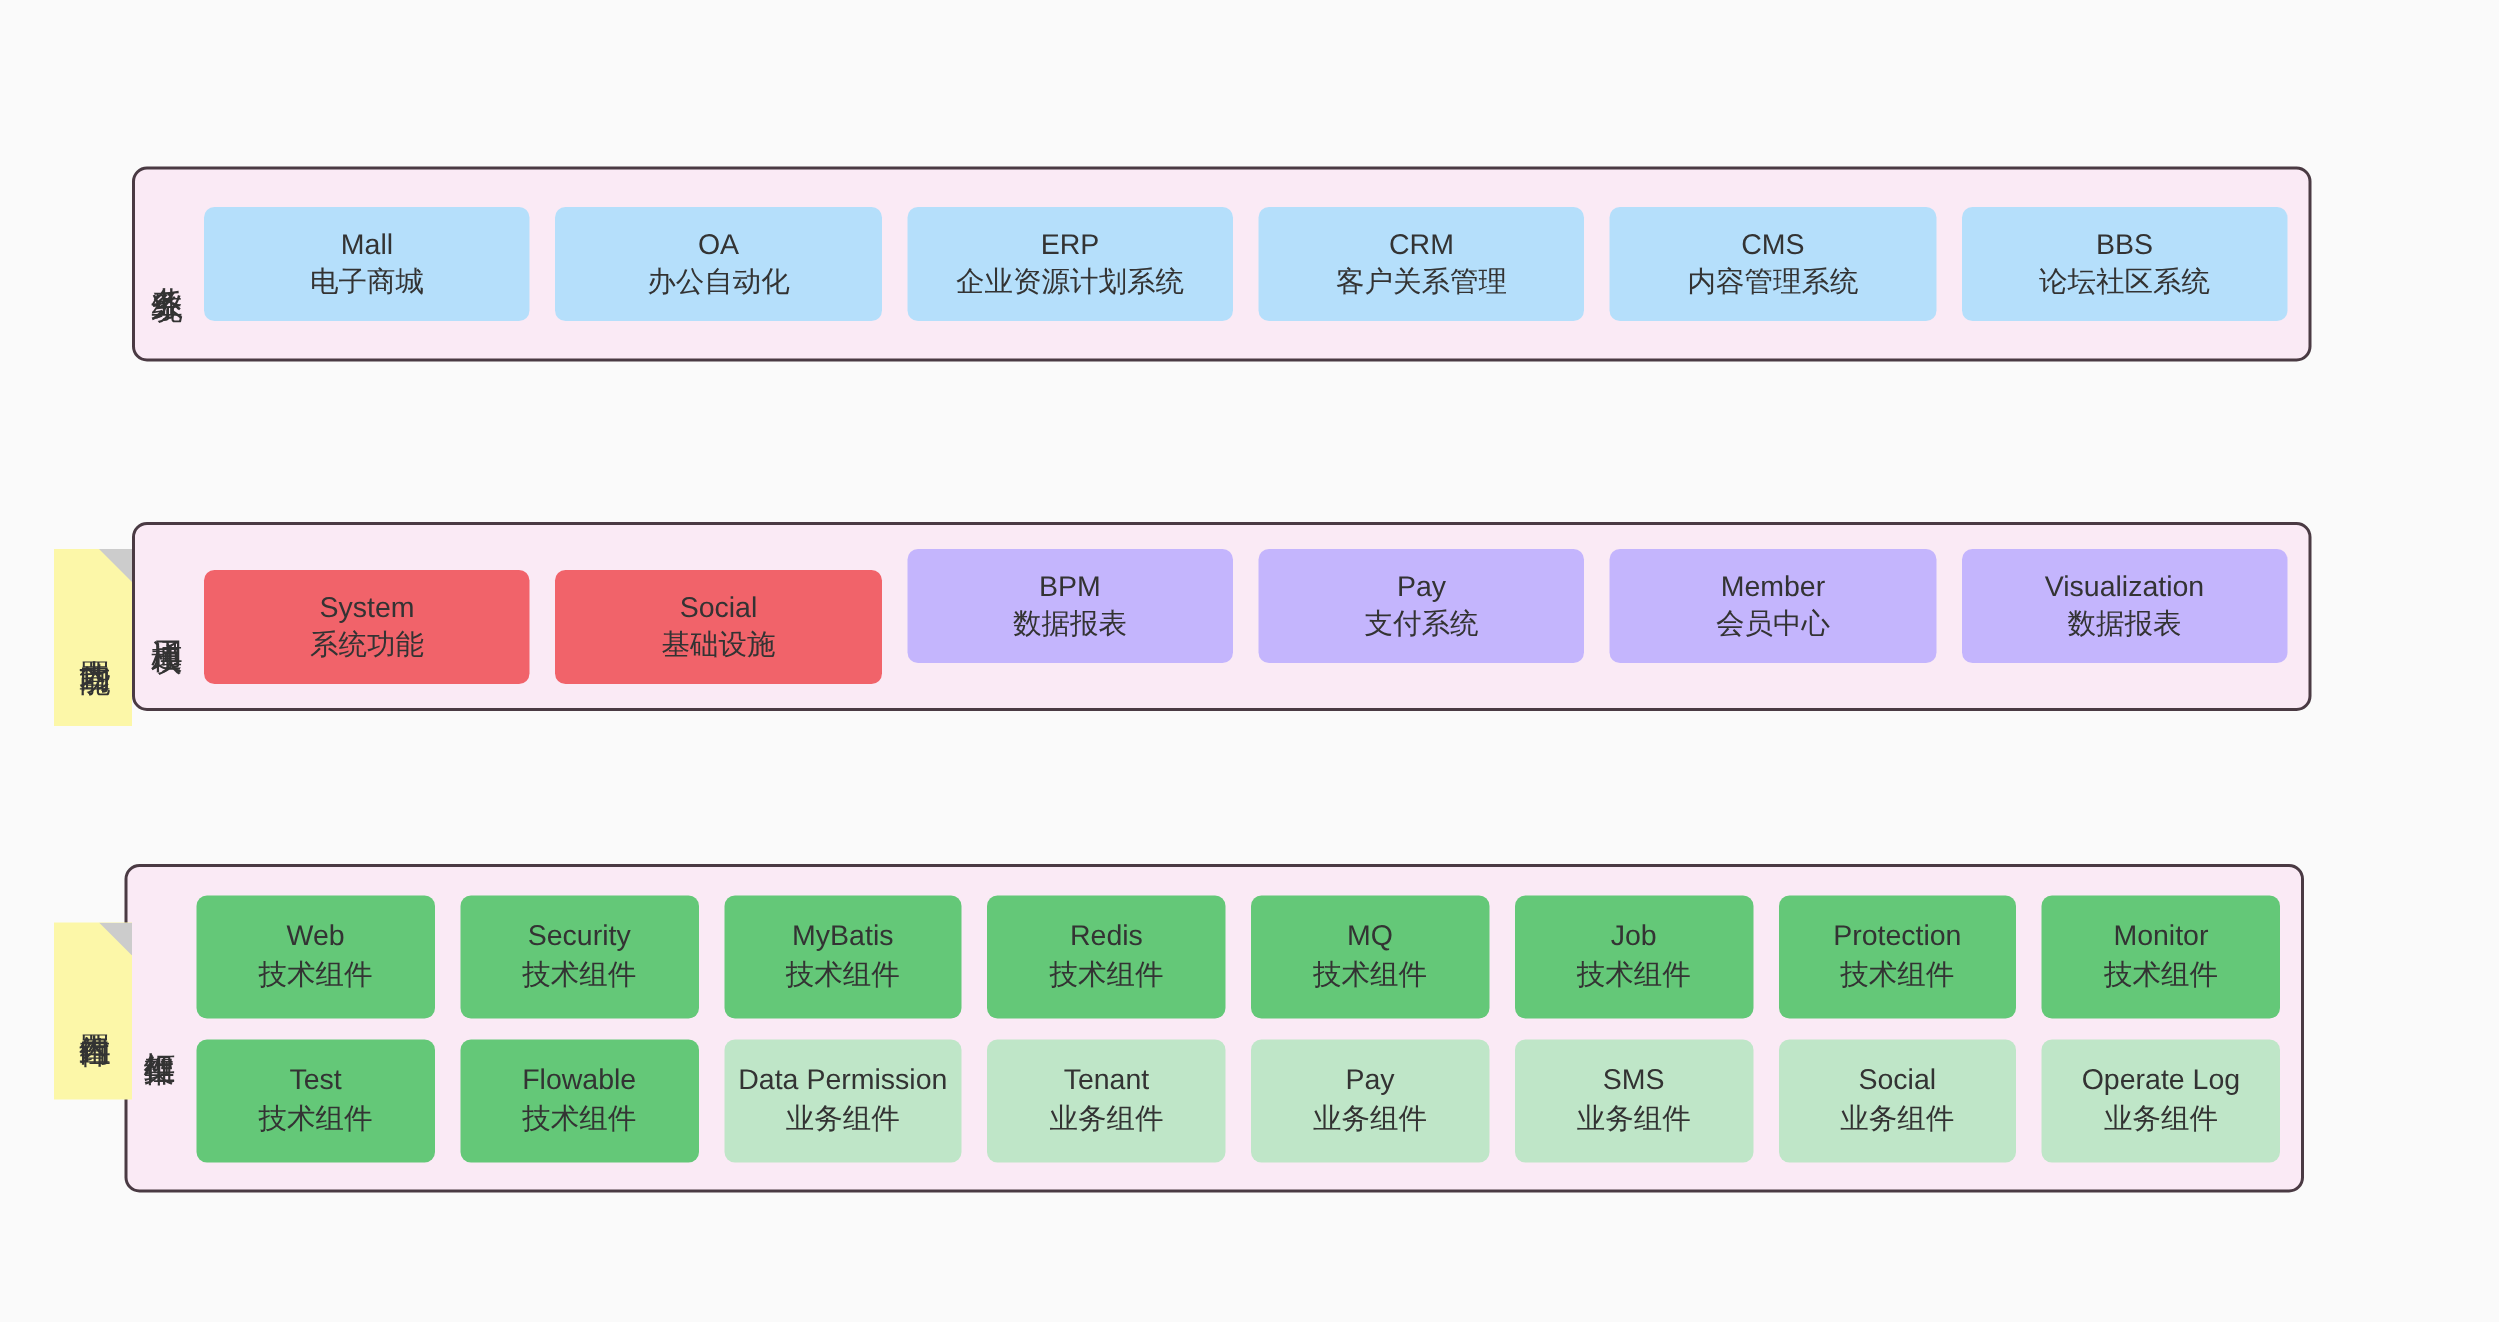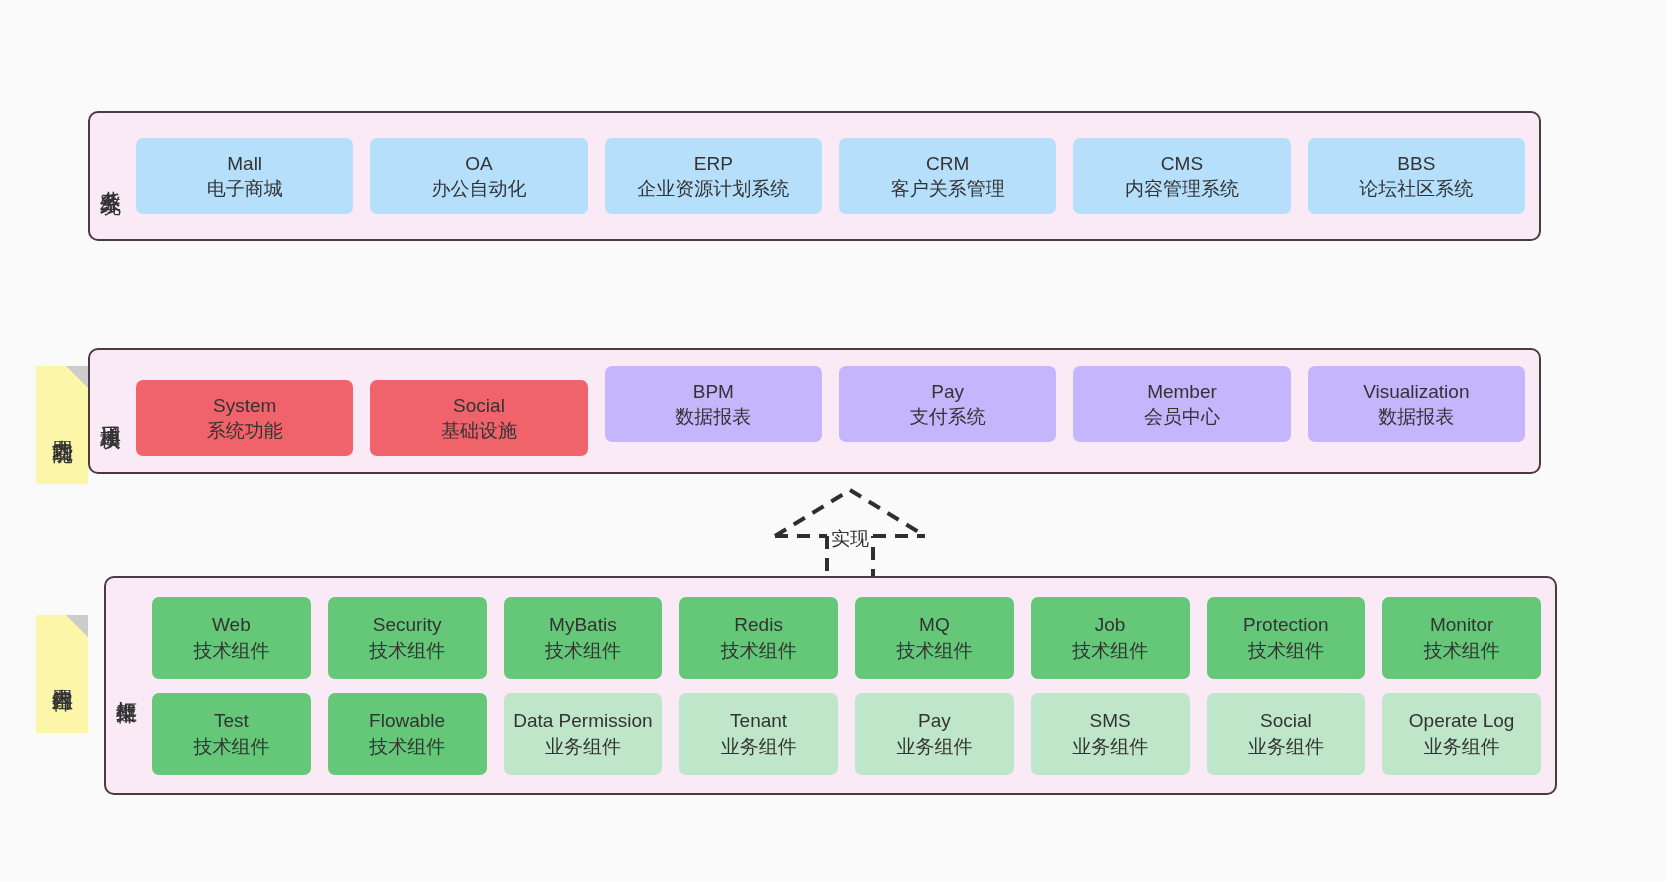--- a/index.html
+++ b/index.html
@@ -96,21 +96,21 @@
     left: 88px; top: 111px; width: 1453px; height: 130px;
   }
   #layer-business .cell { height: 76px; }
 
   #layer-common {
     left: 88px; top: 348px; width: 1453px; height: 126px;
   }
   #layer-common .cell { height: 76px; }
 
   #layer-framework {
-    left: 104px; top: 576px; width: 1453px; height: 219px;
+    left: 83px; top: 576px; width: 1453px; height: 219px;
   }
   #layer-framework .cell { height: 82px; }
 
   
   .note {
     position: absolute;
     box-sizing: border-box;
     background: #fcf7a8;
     color: #333333;
     font-size: 21px;
@@ -216,31 +216,20 @@
           <span class="cn">会员中心</span>
         </div>
         <div class="cell c-pink">
           <span class="en">Visualization</span>
           <span class="cn">数据报表</span>
         </div>
       </div>
     </div>
   </div>
 
-  <div class="arrow" id="arrow-implement">
-    <svg width="150" height="94" viewBox="0 0 150 94" aria-hidden="true">
-      <g fill="none" stroke="#2f2f2f" stroke-width="4" stroke-dasharray="13,9" stroke-linecap="butt">
-        <path d="M 0 48 L 75 2 L 150 48"></path>
-        <path d="M 0 48 L 52 48"></path>
-        <path d="M 98 48 L 150 48"></path>
-        <path d="M 52 48 L 52 92 L 98 92 L 98 48"></path>
-      </g>
-    </svg>
-    <div class="arrow-label">实现</div>
-  </div>
 
   <div class="layer" id="layer-framework">
     <div class="layer-title">框架组件</div>
     <div class="cells">
       <div class="row">
         <div class="cell c-green">
           <span class="en">Web</span>
           <span class="cn">技术组件</span>
         </div>
         <div class="cell c-green">

